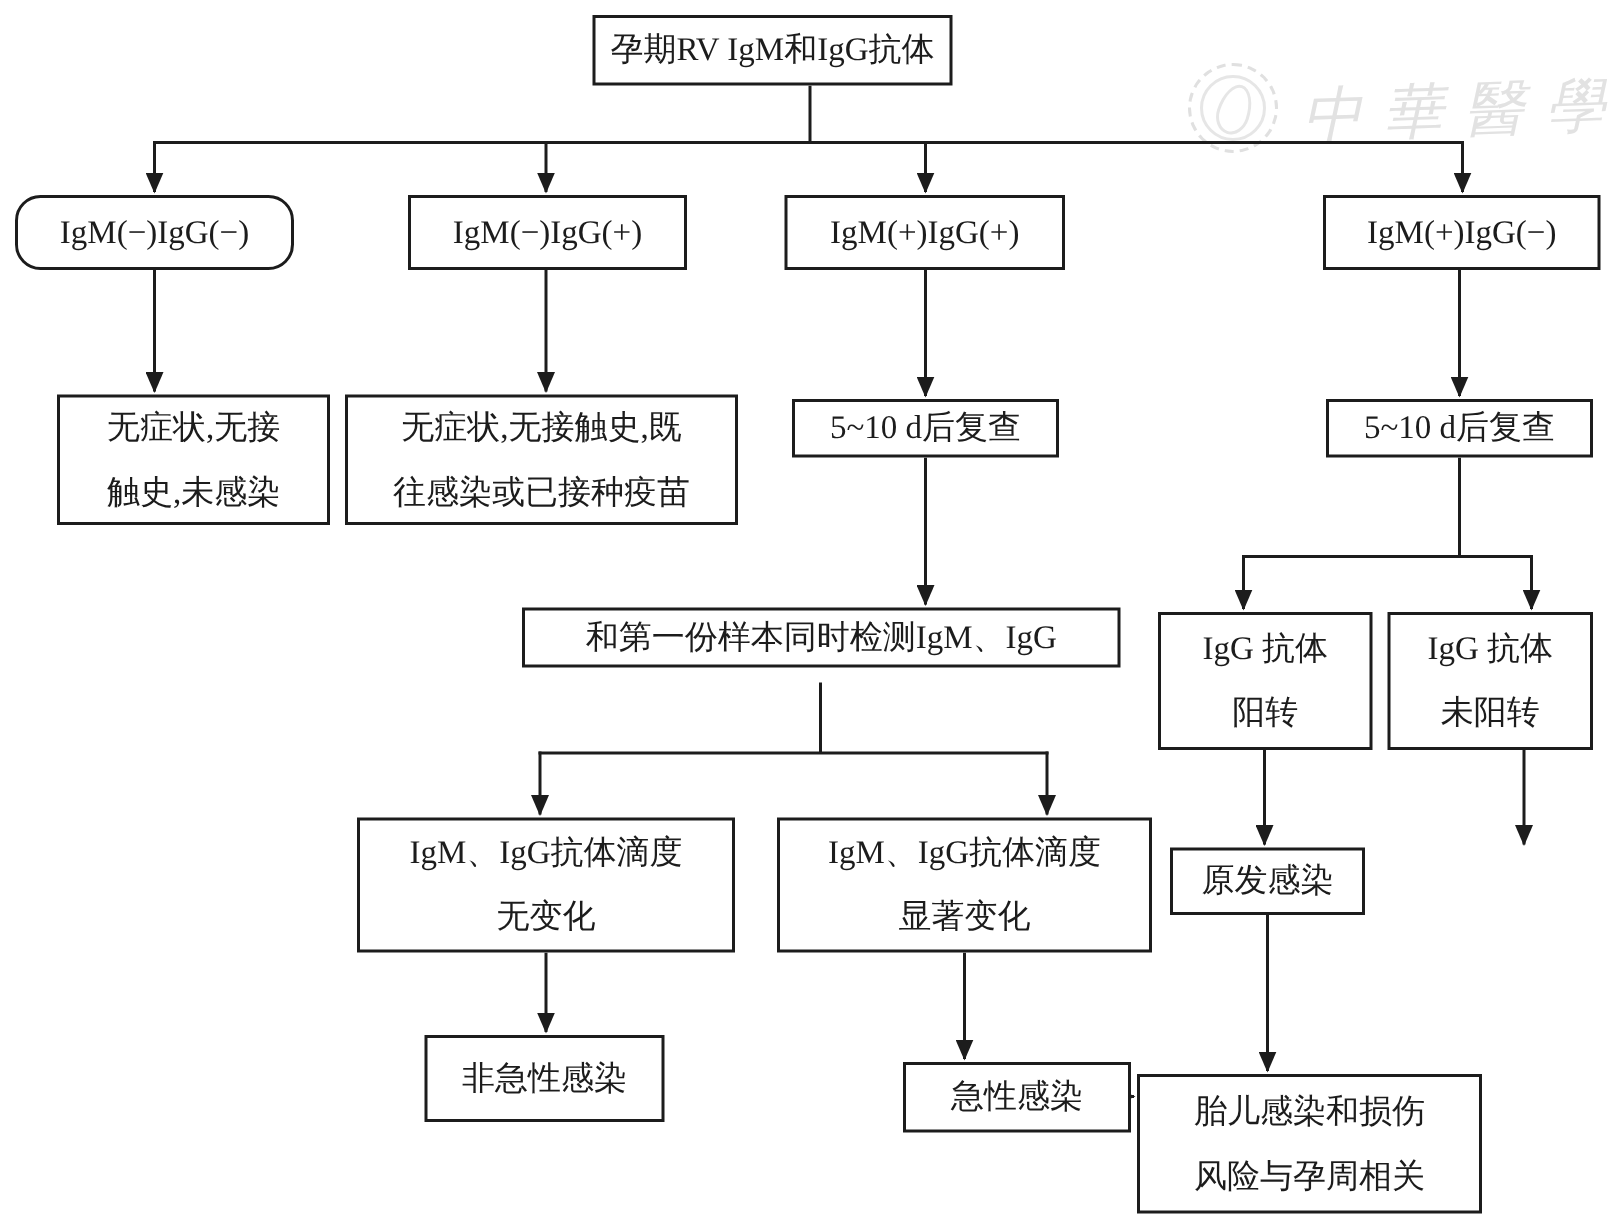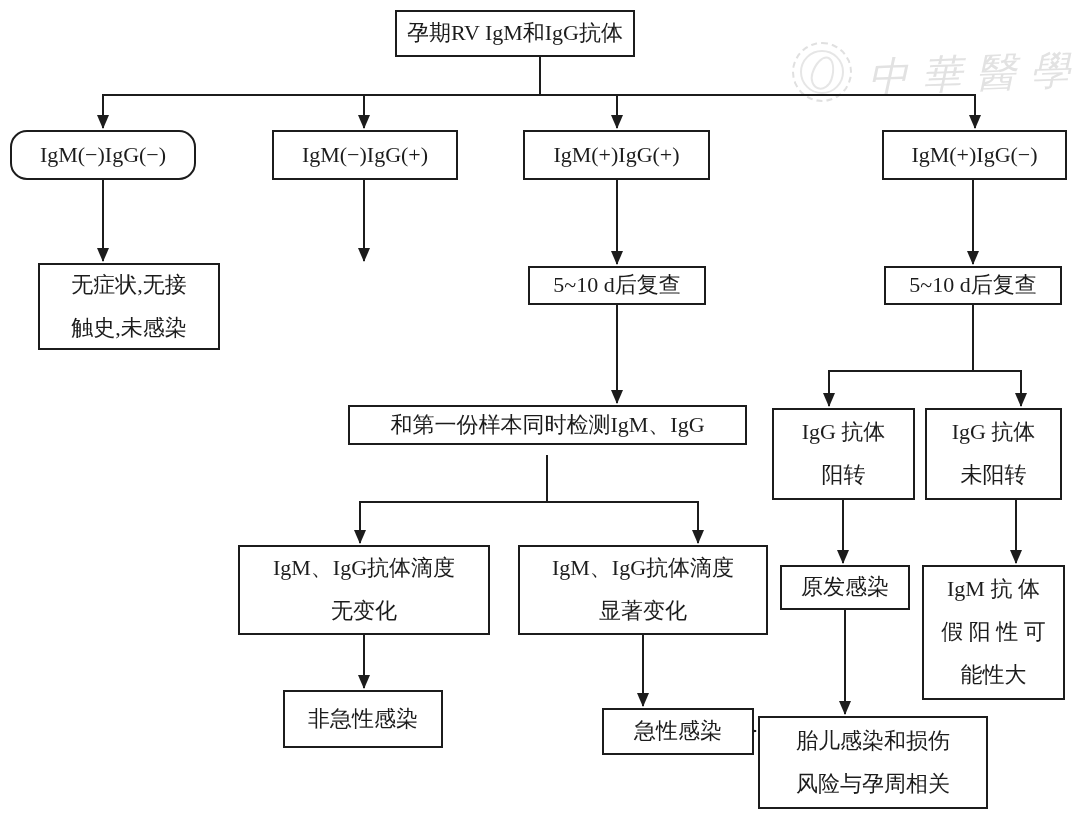--- a/index.html
+++ b/index.html
@@ -93,35 +93,34 @@
 
   <div class="box" style="left:395px;top:10px;width:240px;height:47px;">孕期RV IgM和IgG抗体</div>
 
   <div class="box" style="left:10px;top:130px;width:186px;height:50px;border-radius:17px;">IgM(−)IgG(−)</div>
   <div class="box" style="left:523px;top:130px;width:187px;height:50px;">IgM(+)IgG(+)</div>
   <div class="box" style="left:272px;top:130px;width:186px;height:50px;">IgM(−)IgG(+)</div>
   <div class="box" style="left:882px;top:130px;width:185px;height:50px;">IgM(+)IgG(−)</div>
 
   <div class="box" style="left:10px;top:263px;width:182px;height:87px;margin-left:28px;">无症状,无接
 触史,未感染</div>
+  <div class="box" style="left:230px;top:263px;width:262px;height:87px;">无症状,无接触史,既
+往感染或已接种疫苗</div>
   <div class="box" style="left:528px;top:266px;width:178px;height:39px;">5~10 d后复查</div>
   <div class="box" style="left:884px;top:266px;width:178px;height:39px;">5~10 d后复查</div>
 
   <div class="box" style="left:348px;top:405px;width:399px;height:40px;">和第一份样本同时检测IgM、IgG</div>
   <div class="box" style="left:238px;top:545px;width:252px;height:90px;">IgM、IgG抗体滴度
 无变化</div>
   <div class="box" style="left:518px;top:545px;width:250px;height:90px;">IgM、IgG抗体滴度
 显著变化</div>
   <div class="box" style="left:283px;top:690px;width:160px;height:58px;">非急性感染</div>
   <div class="box" style="left:602px;top:708px;width:152px;height:47px;">急性感染</div>
   <div class="box" style="left:758px;top:716px;width:230px;height:93px;">胎儿感染和损伤
 风险与孕周相关</div>
 
   <div class="box" style="left:772px;top:408px;width:143px;height:92px;">IgG 抗体
 阳转</div>
   <div class="box" style="left:925px;top:408px;width:137px;height:92px;">IgG 抗体
 未阳转</div>
   <div class="box" style="left:780px;top:565px;width:130px;height:45px;">原发感染</div>
-  <div class="box" style="left:922px;top:565px;width:143px;height:135px;">IgM 抗 体
-假 阳 性 可
-能性大</div>
 
 </div>
 
 </body></html>

